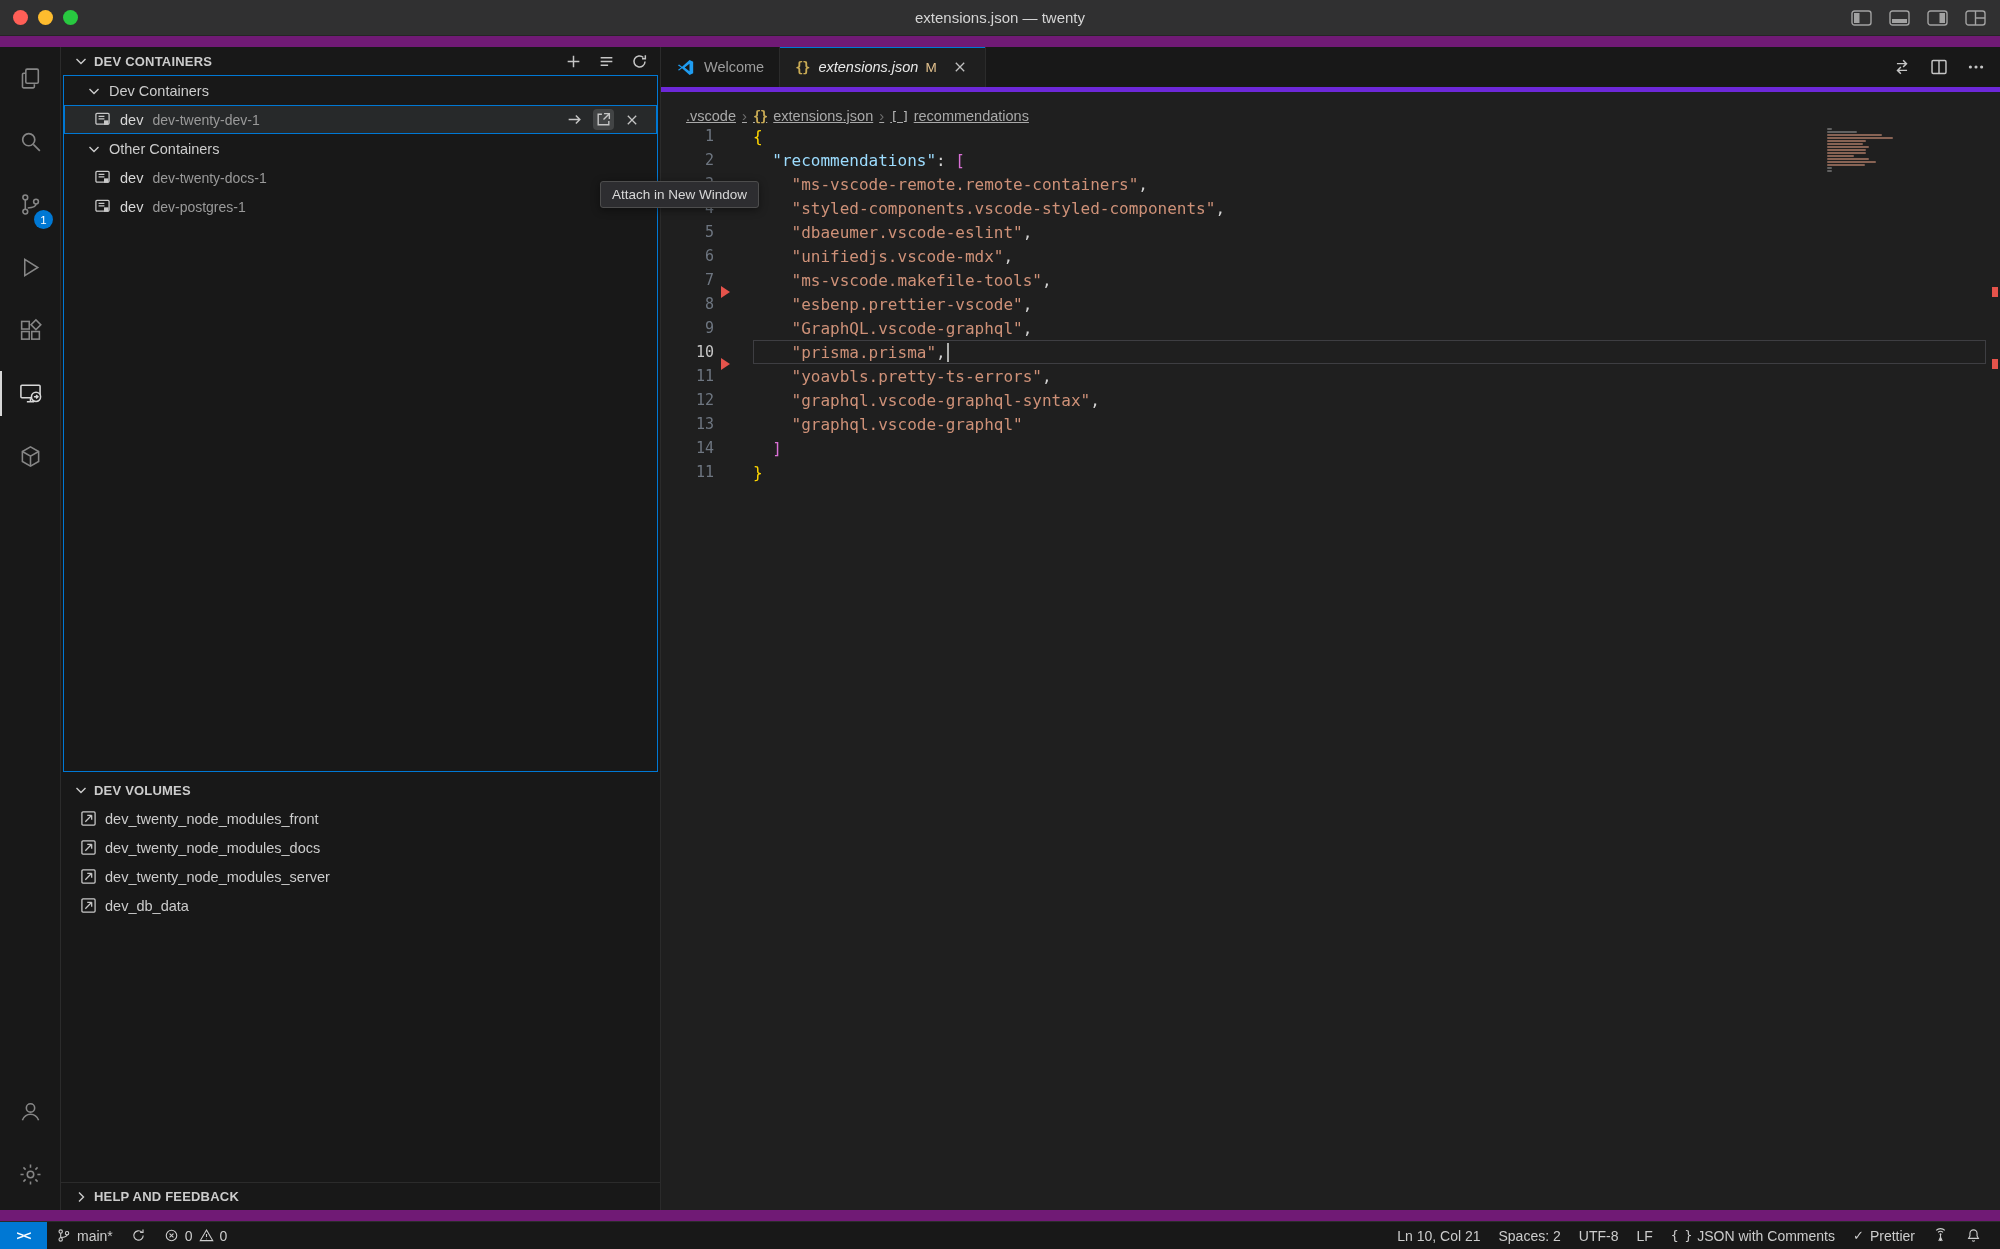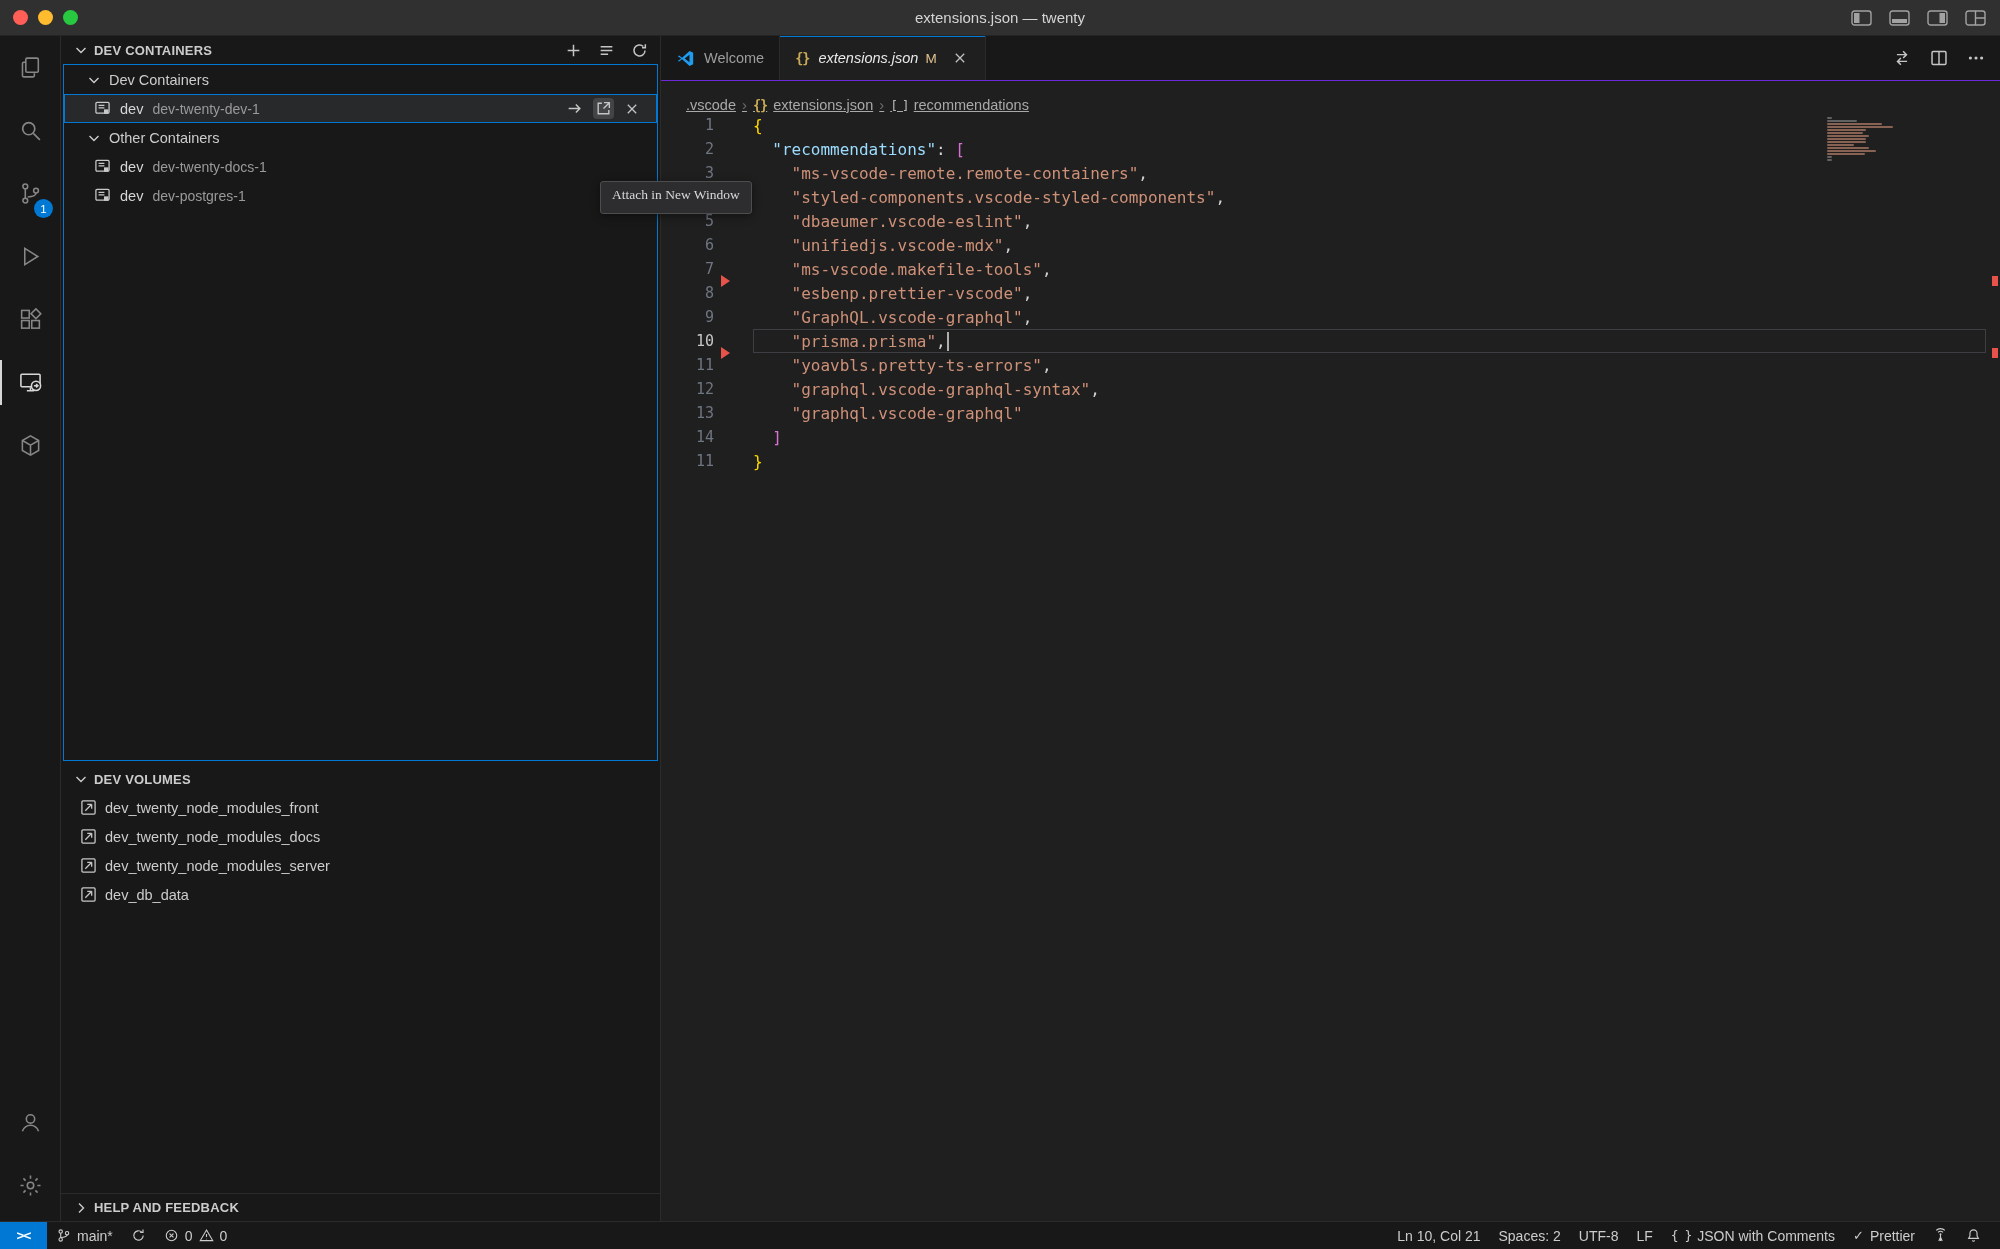--- a/index.html
+++ b/index.html
@@ -1,19 +1,19 @@
 <!DOCTYPE html>
 <html><head>
 <meta charset="utf-8">
 <style>
   *{margin:0;padding:0;box-sizing:border-box;}
   html,body{width:2000px;height:1249px;overflow:hidden;background:#1f1f1f;}
   body{font-family:"Liberation Sans","DejaVu Sans",sans-serif;color:#cccccc;-webkit-font-smoothing:antialiased;}
   svg{display:block;}
-  .window{position:relative;width:2000px;height:1249px;display:flex;flex-direction:column;background:#fef9c3;}
+  .window{position:relative;width:2000px;height:1249px;display:flex;flex-direction:column;background:#701a75;gap:11px;}
 
   
   .titlebar{flex:0 0 36px;background:#303031;border-bottom:1px solid #252526;display:flex;align-items:center;position:relative;}
   .traffic{position:absolute;left:13px;top:0;height:100%;display:flex;align-items:center;gap:10px;}
   .tl{width:15px;height:15px;border-radius:50%;}
   .tl.red{background:#ff5f57;}.tl.yellow{background:#febc2e;}.tl.green{background:#28c840;}
   .tb-title{flex:1;text-align:center;font-size:15px;color:#d4d4d4;}
   .tb-right{position:absolute;right:14px;top:0;height:100%;display:flex;align-items:center;gap:17px;}
   .tb-ic{opacity:.85;}
 
@@ -45,25 +45,25 @@
   .tree-row.hovered{background:#27292a;outline:1px solid #0078d4;outline-offset:-1px;}
   .iname{color:#d6d6d6;}
   .idesc{color:#9a9a9a;font-size:14px;}
   .row-actions{position:absolute;right:15px;top:0;height:100%;display:flex;align-items:center;gap:8px;}
   .dv-rows{display:flex;flex-direction:column;}
   .dv-row{height:29px;display:flex;align-items:center;padding-left:19px;gap:8px;font-size:14.5px;color:#cccccc;cursor:pointer;}
   .sec-gap{flex:0 0 4px;}
   .sb-help{margin-top:auto;flex:0 0 28px;border-top:1px solid #2b2b2b;display:flex;align-items:center;padding-left:12px;gap:5px;}
 
   
-  .tooltip{position:absolute;left:600px;top:181px;height:33px;line-height:25px;padding:0 11px;background:#2d2d30;border:1px solid #4d4d4d;border-radius:3px;color:#d8d8d8;font-size:13.5px;z-index:60;box-shadow:0 2px 8px rgba(0,0,0,.45);white-space:nowrap;font-family:Liberation Serif, serif;}
+  .tooltip{position:absolute;left:600px;top:181px;height:27px;line-height:25px;padding:0 11px;background:#2d2d30;border:1px solid #4d4d4d;border-radius:3px;color:#d8d8d8;font-size:13.5px;z-index:60;box-shadow:0 2px 8px rgba(0,0,0,.45);white-space:nowrap;}
 
   
   .editor-area{flex:1 1 auto;display:flex;flex-direction:column;min-width:0;background:#1f1f1f;}
-  .tabbar{flex:0 0 45px;background:#181818;border-bottom:1px solid #6d28d9;display:flex;align-items:stretch;position:relative;}
+  .tabbar{flex:0 0 45px;background:#181818;border-bottom:5px solid #6d28d9;display:flex;align-items:stretch;position:relative;}
   .tab{display:flex;align-items:center;gap:9px;padding:0 15px;border-right:1px solid #2b2b2b;font-size:14.5px;color:#9d9d9d;cursor:pointer;position:relative;background:#181818;}
   .tab.active{background:#1f1f1f;color:#e8e8e8;}
   .tab.active::before{content:"";position:absolute;left:0;right:0;top:0;height:1px;background:#0078d4;}
   .tab.active .tab-label{font-style:italic;}
   .tab-mod{color:#e2c08d;font-size:13.5px;margin-left:-2px;}
   .tab-close{color:#c0c0c0;margin-left:4px;padding:2px;border-radius:4px;}
   .json-ico{color:#c9ab55;font-family:"DejaVu Sans Mono","Liberation Mono",monospace;font-size:13.5px;font-weight:bold;letter-spacing:-1px;}
   .arr-ico{color:#b6b6b6;font-family:"DejaVu Sans Mono","Liberation Mono",monospace;font-size:13px;letter-spacing:-2px;}
   .tab-actions{position:absolute;right:13px;top:0;height:100%;display:flex;align-items:center;gap:15px;color:#c5c5c5;}
   .breadcrumbs{flex:0 0 32px;display:flex;align-items:flex-end;padding-left:25px;font-size:14.5px;color:#a9a9a9;gap:6px;background:#1f1f1f;text-decoration:underline;}

